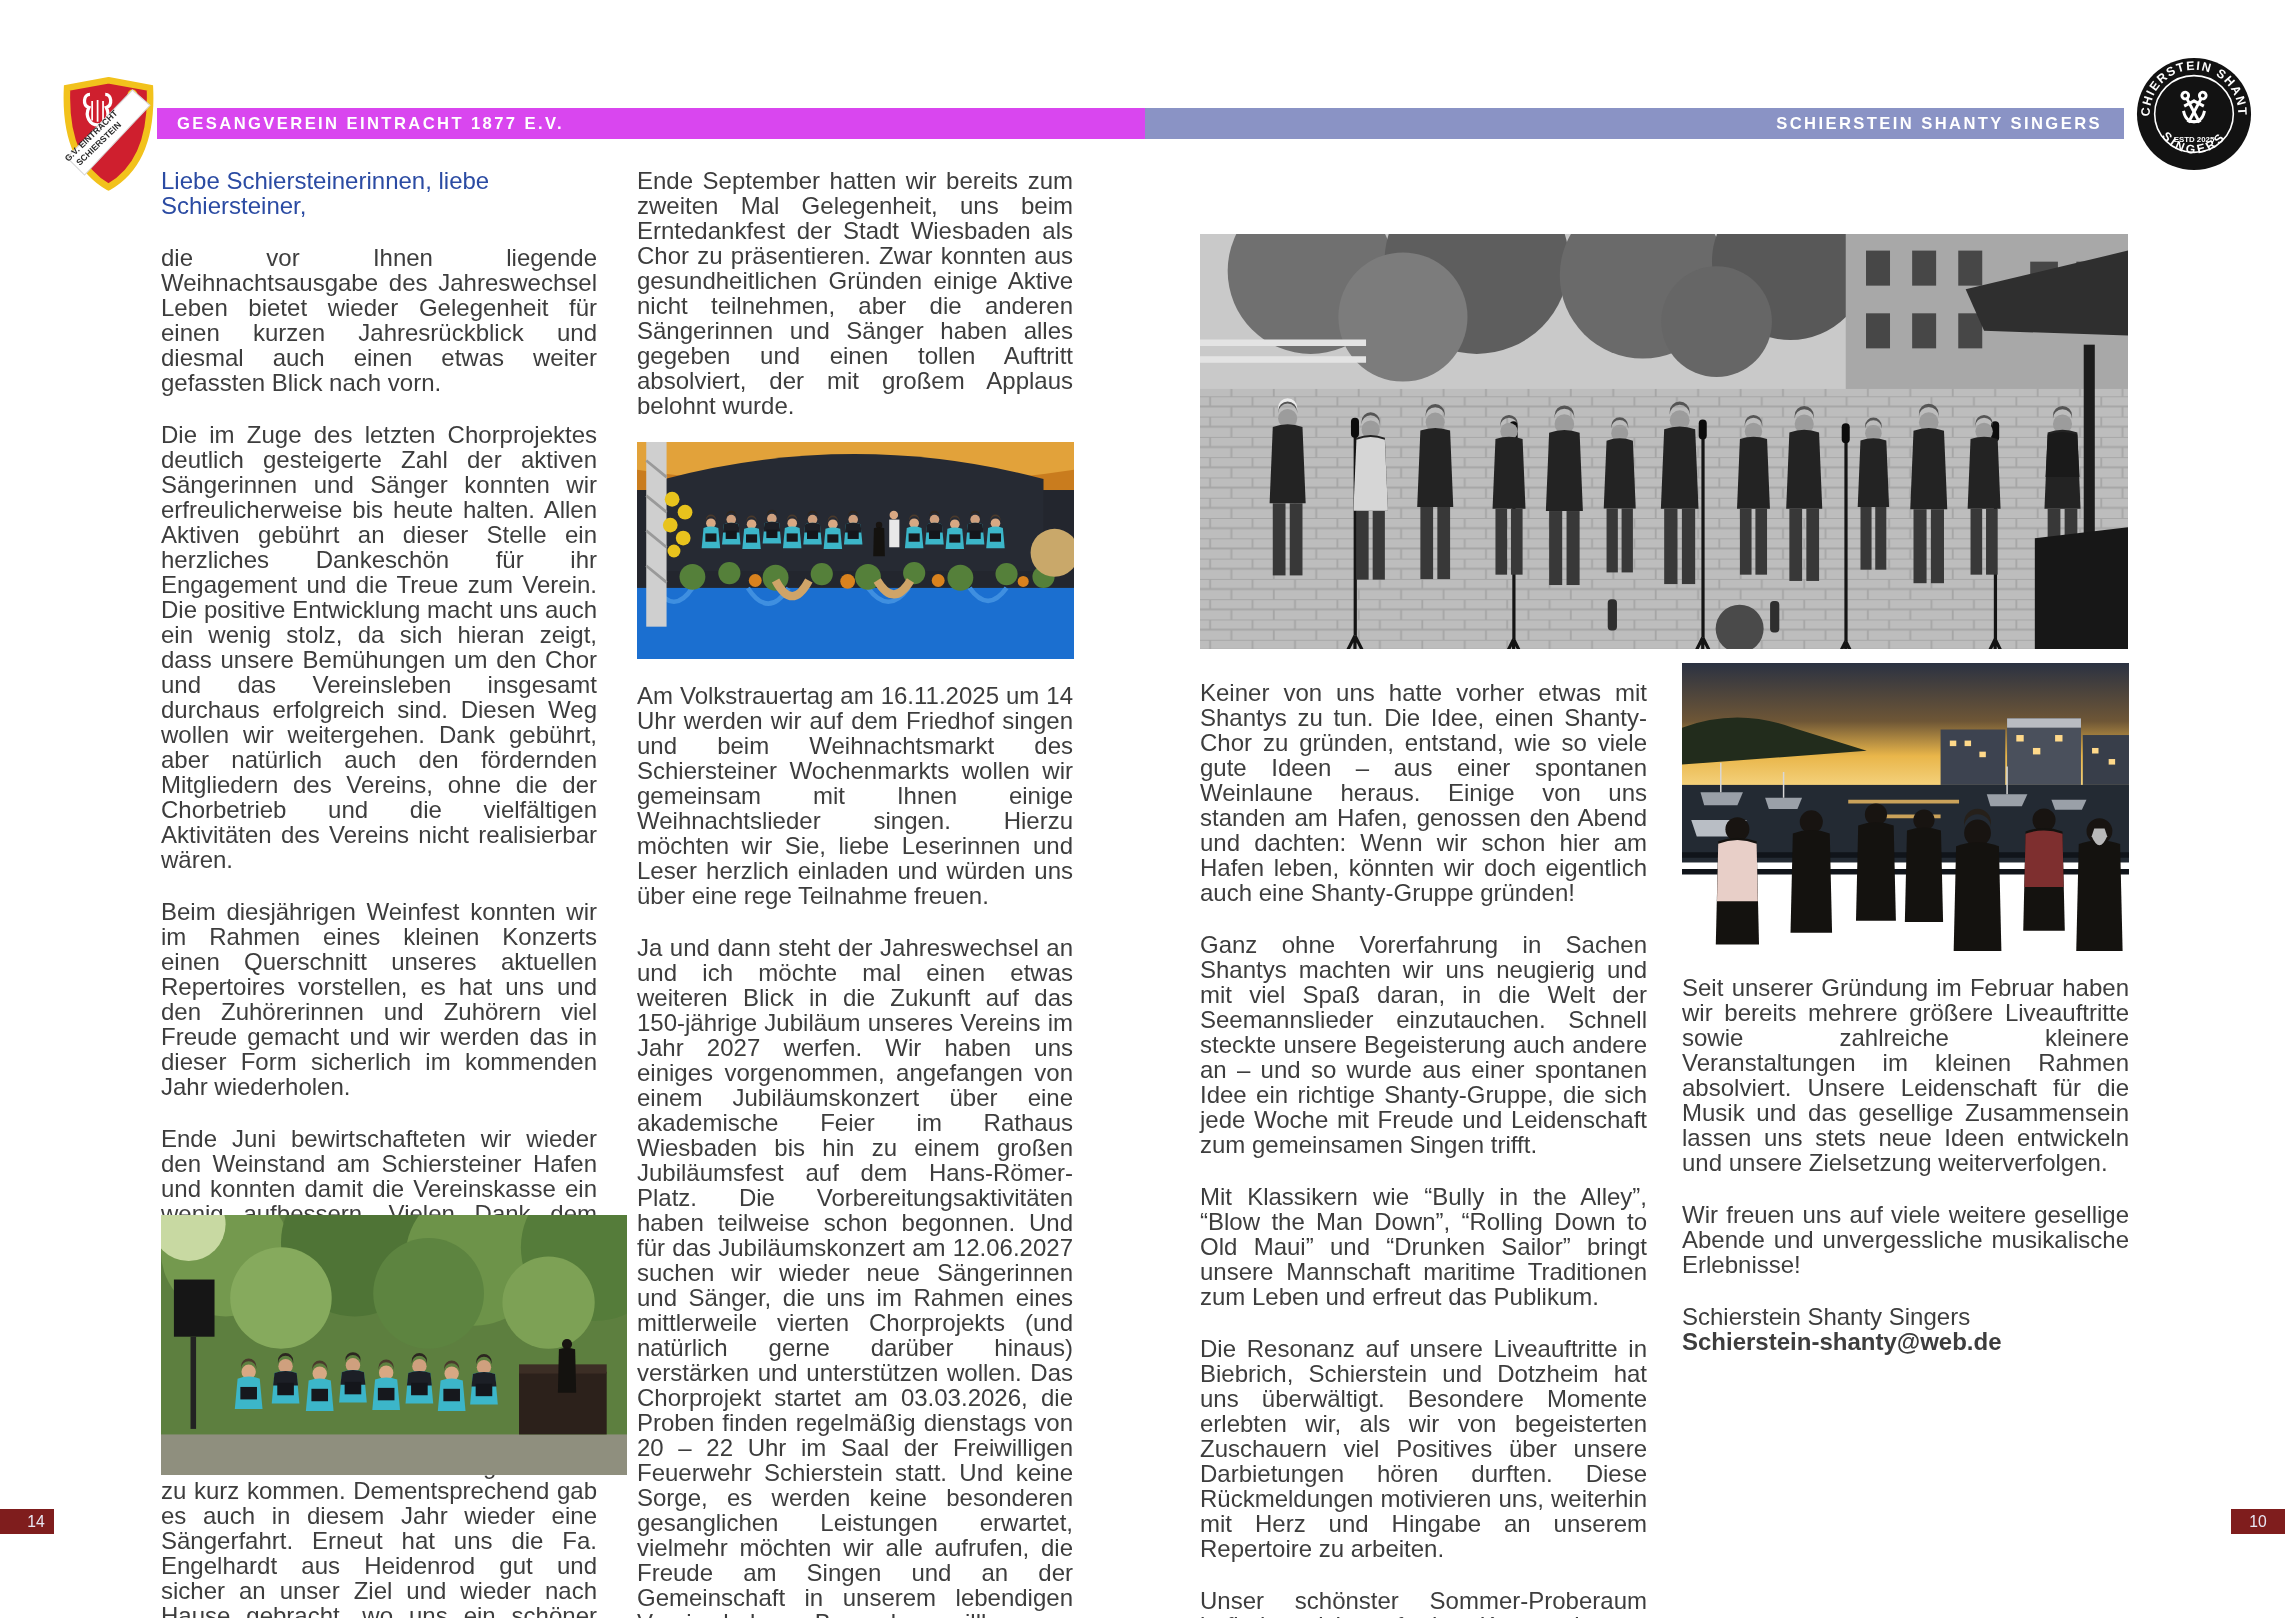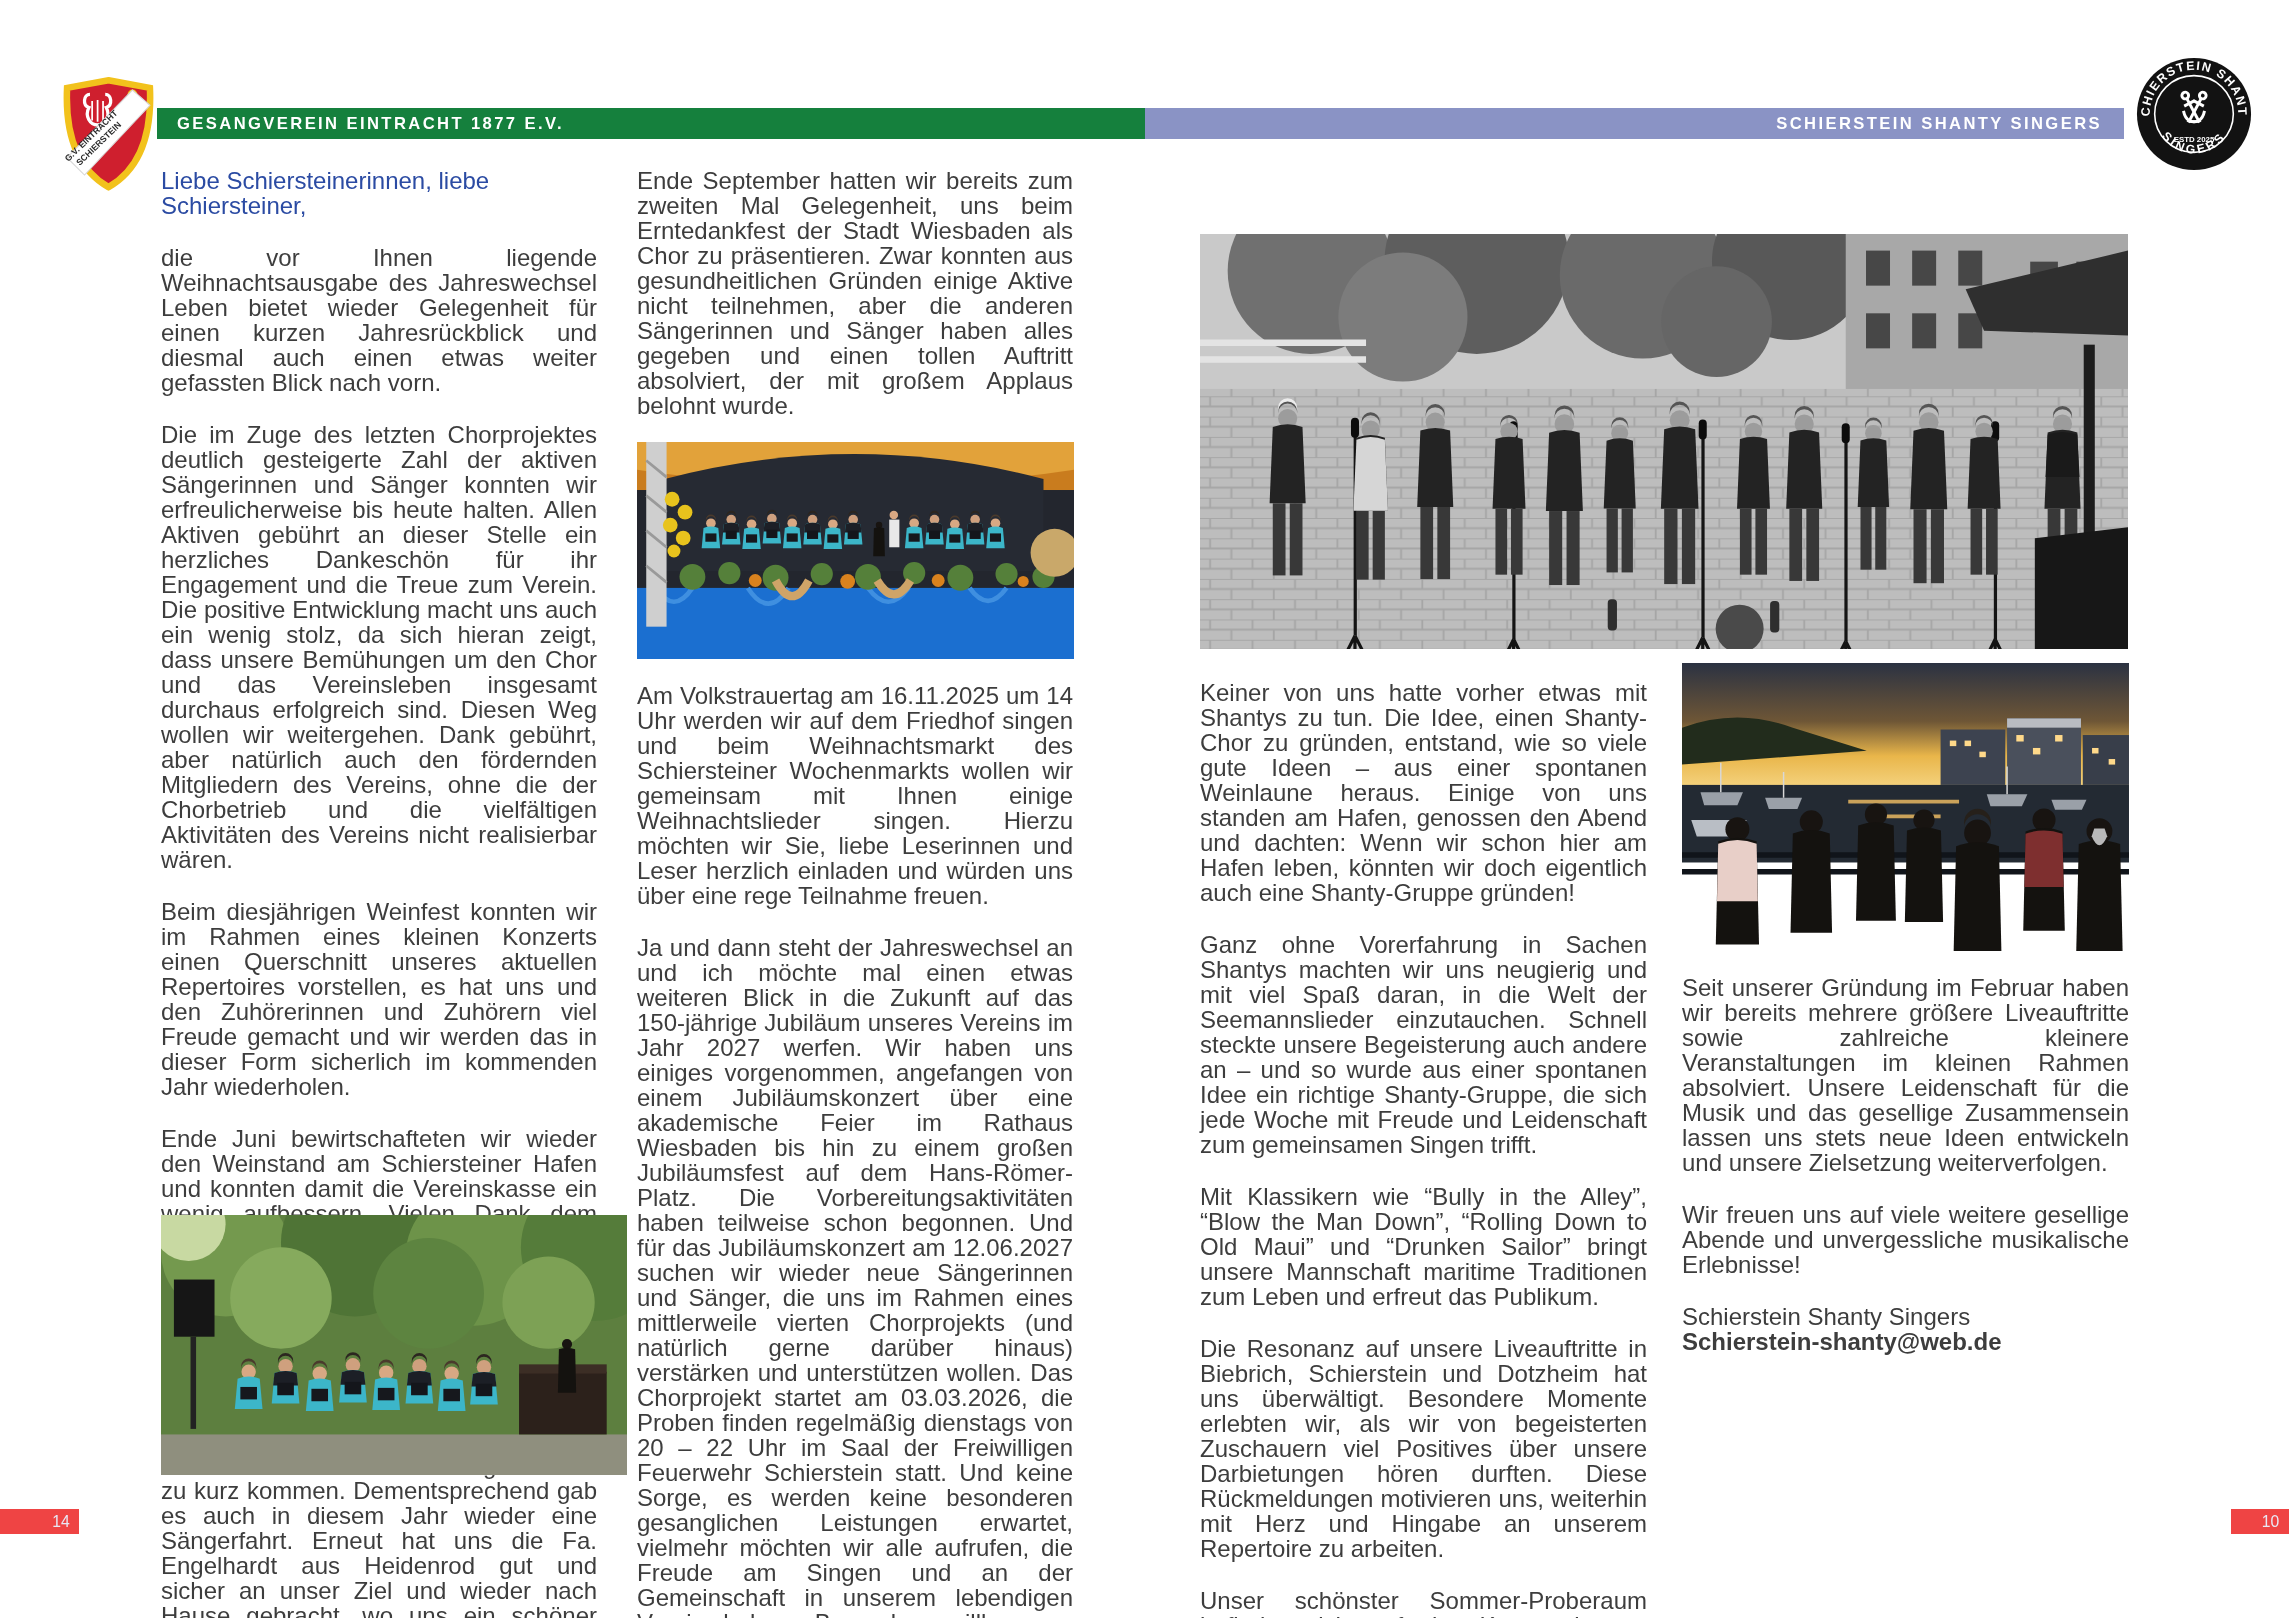--- a/index.html
+++ b/index.html
@@ -1,21 +1,21 @@
 <!DOCTYPE html>
 <html lang="de" style="font-size:14.8px"><head>
 <meta charset="utf-8">
 <style>
   html,body{margin:0;padding:0;background:#ffffff;}
   body{width:2290px;height:1619px;position:relative;font-family:"Liberation Sans",sans-serif;color:#3d3d3d;}
   .spread{position:absolute;inset:0;background:#ffffff;overflow:hidden;}
 
   
   .header-bar{position:absolute;left:157px;top:108px;width:1967px;height:31px;display:flex;}
-  .header-left{width:988px;background:#15803d;color:#ffffff;display:flex;align-items:center;
+  .header-left{width:988px;background:#d946ef;color:#ffffff;display:flex;align-items:center;
     font-size:16.6px;font-weight:bold;letter-spacing:2.4px;padding-left:20px;box-sizing:border-box;}
   .header-right{flex:1;background:#8a93c5;color:#ffffff;display:flex;align-items:center;justify-content:flex-end;
     font-size:16.6px;font-weight:bold;letter-spacing:2.4px;padding-right:22px;box-sizing:border-box;}
 
   .crest{position:absolute;left:54px;top:77px;width:109px;height:113px;}
   .stamp{position:absolute;left:2135px;top:55px;width:118px;height:116px;}
 
   
   .col{position:absolute;font-size:24px;line-height:25px;text-align:justify;hyphens:auto;-webkit-hyphens:auto;}
   .col p{margin:0 0 27px 0;}
@@ -34,21 +34,21 @@
 
   
   .photo{position:absolute;overflow:hidden;}
   .photo svg{display:block;width:100%;height:100%;}
   .photo-choir-outdoor{left:161px;top:1215px;width:466px;height:260px;}
   .photo-stage{left:637px;top:318px;width:437px;height:217px;}
   .photo-bw{left:1200px;top:234px;width:928px;height:415px;}
   .photo-harbor{position:relative;width:447px;height:288px;margin:0 0 24px 0;overflow:hidden;}
 
   
-  .pagenum{position:absolute;top:1509px;width:79px;height:25px;background:#ef4444;color:#e8e8f4;
+  .pagenum{position:absolute;top:1509px;width:54px;height:25px;background:#7f1d1d;color:#e8e8f4;
     font-size:15.7px;display:flex;align-items:center;box-sizing:border-box;}
   .pagenum-left{left:0;justify-content:flex-end;padding-right:9.2px;}
   .pagenum-right{left:2231px;justify-content:center;}
 </style>
 </head>
 <body>
 
 <div class="spread">
 
   <svg width="0" height="0" style="position:absolute" aria-hidden="true">

